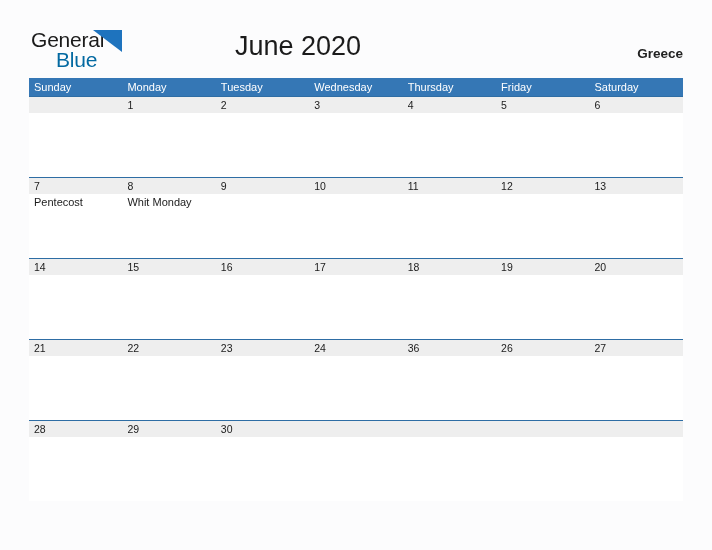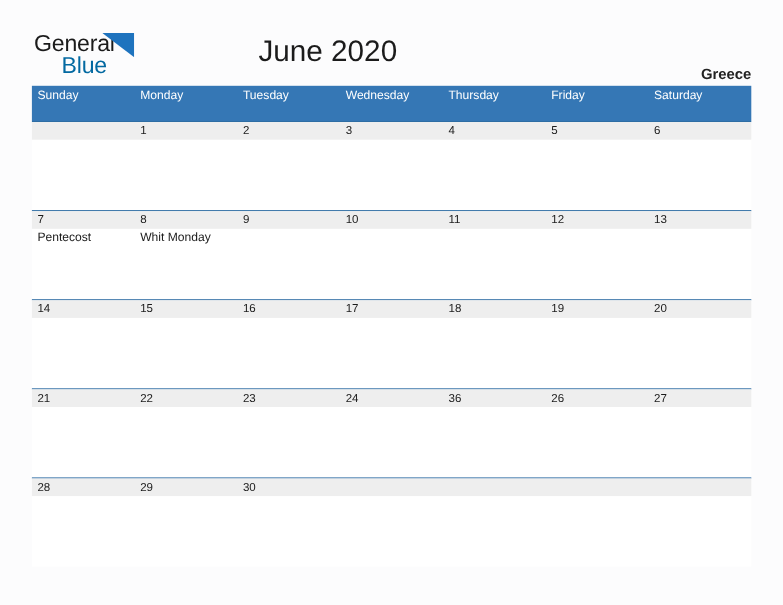--- a/index.html
+++ b/index.html
@@ -72,39 +72,39 @@
     text-align: center;
     font-size: 27px;
     color: #1b1b1b;
     font-family: "Liberation Sans", sans-serif;
     letter-spacing: 0px;
   }
 
   .country {
     position: absolute;
     right: 29px;
-    top: 60px;
+    top: 46px;
     font-size: 13.5px;
     color: #222;
     font-weight: bold;
     font-family: "Liberation Sans", sans-serif;
   }
 
   
   .cal {
     position: absolute;
     left: 29px;
     top: 78px;
     width: 654px;
   }
 
   .dow-row {
     display: flex;
     width: 654px;
-    height: 32px;
+    height: 18px;
     background: #3577b5;
   }
   .dow {
     width: 93.43px;
     box-sizing: border-box;
     padding-left: 5px;
     color: #ffffff;
     font-size: 11px;
     line-height: 18px;
     font-family: "Liberation Sans", sans-serif;

